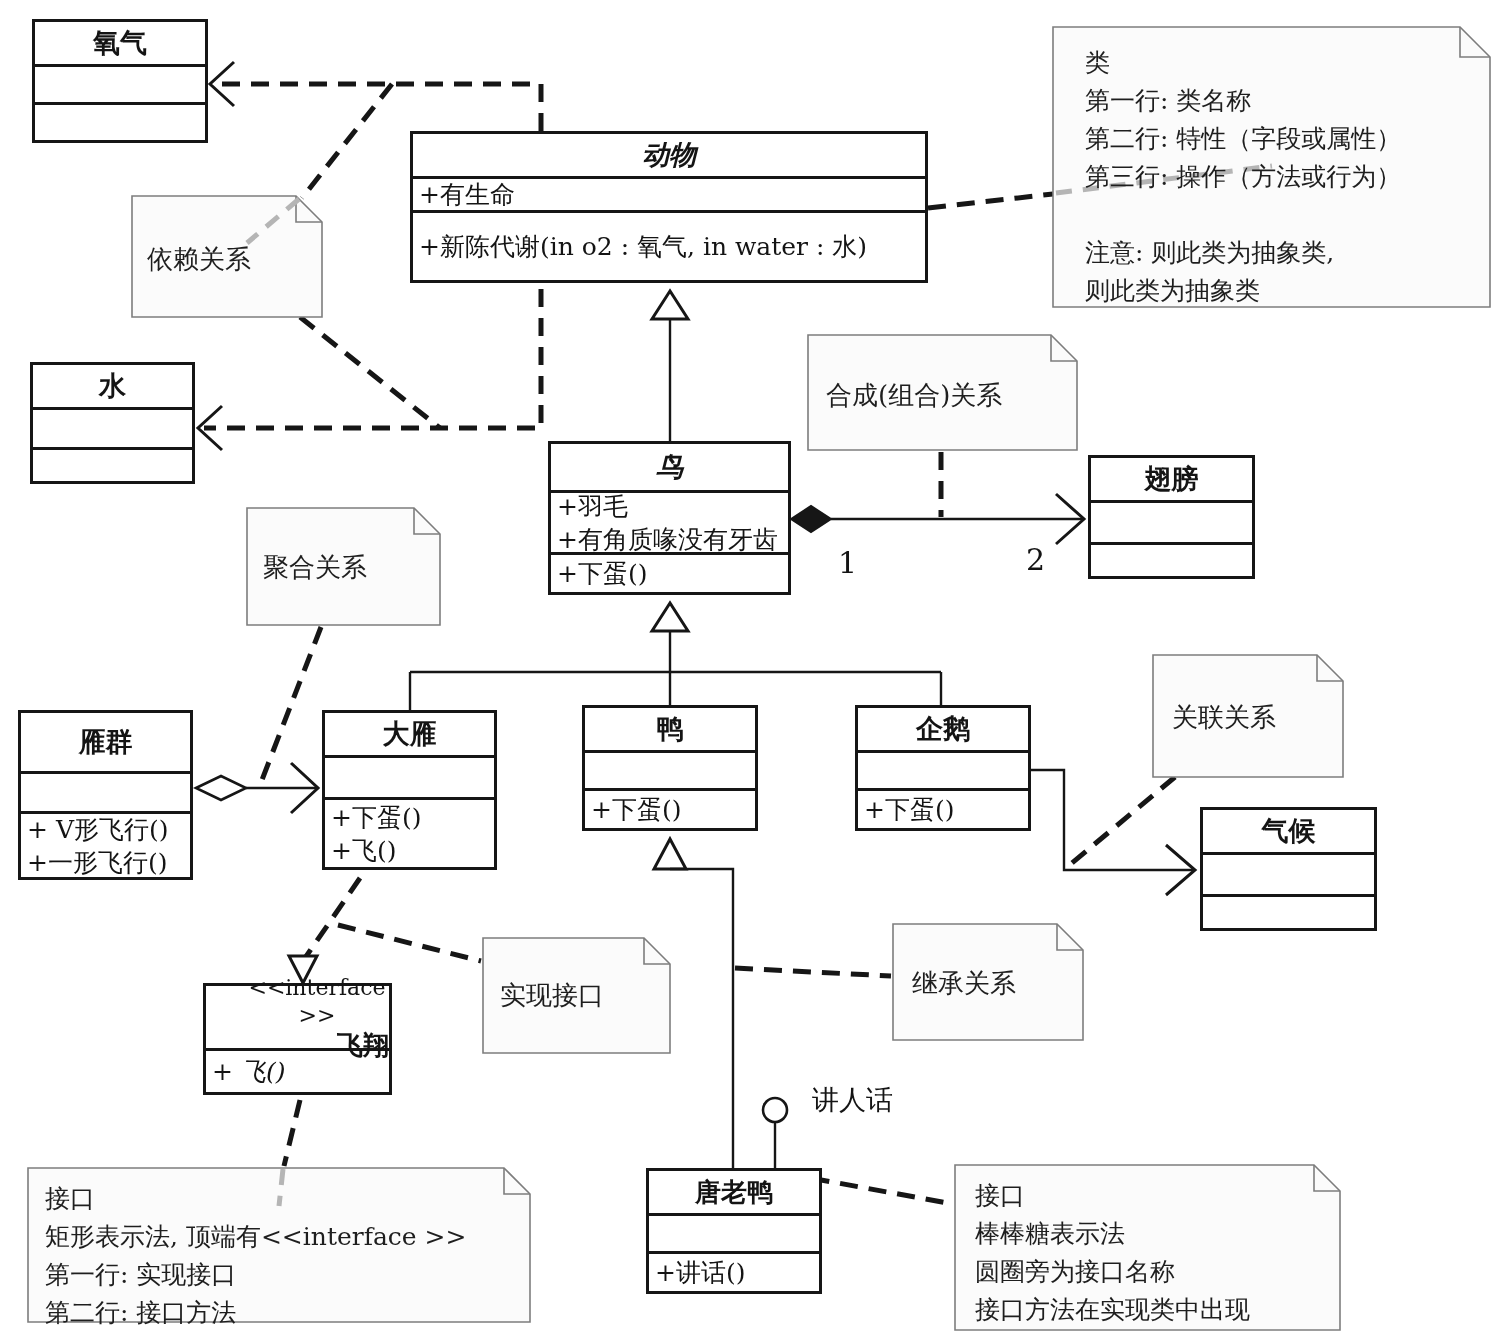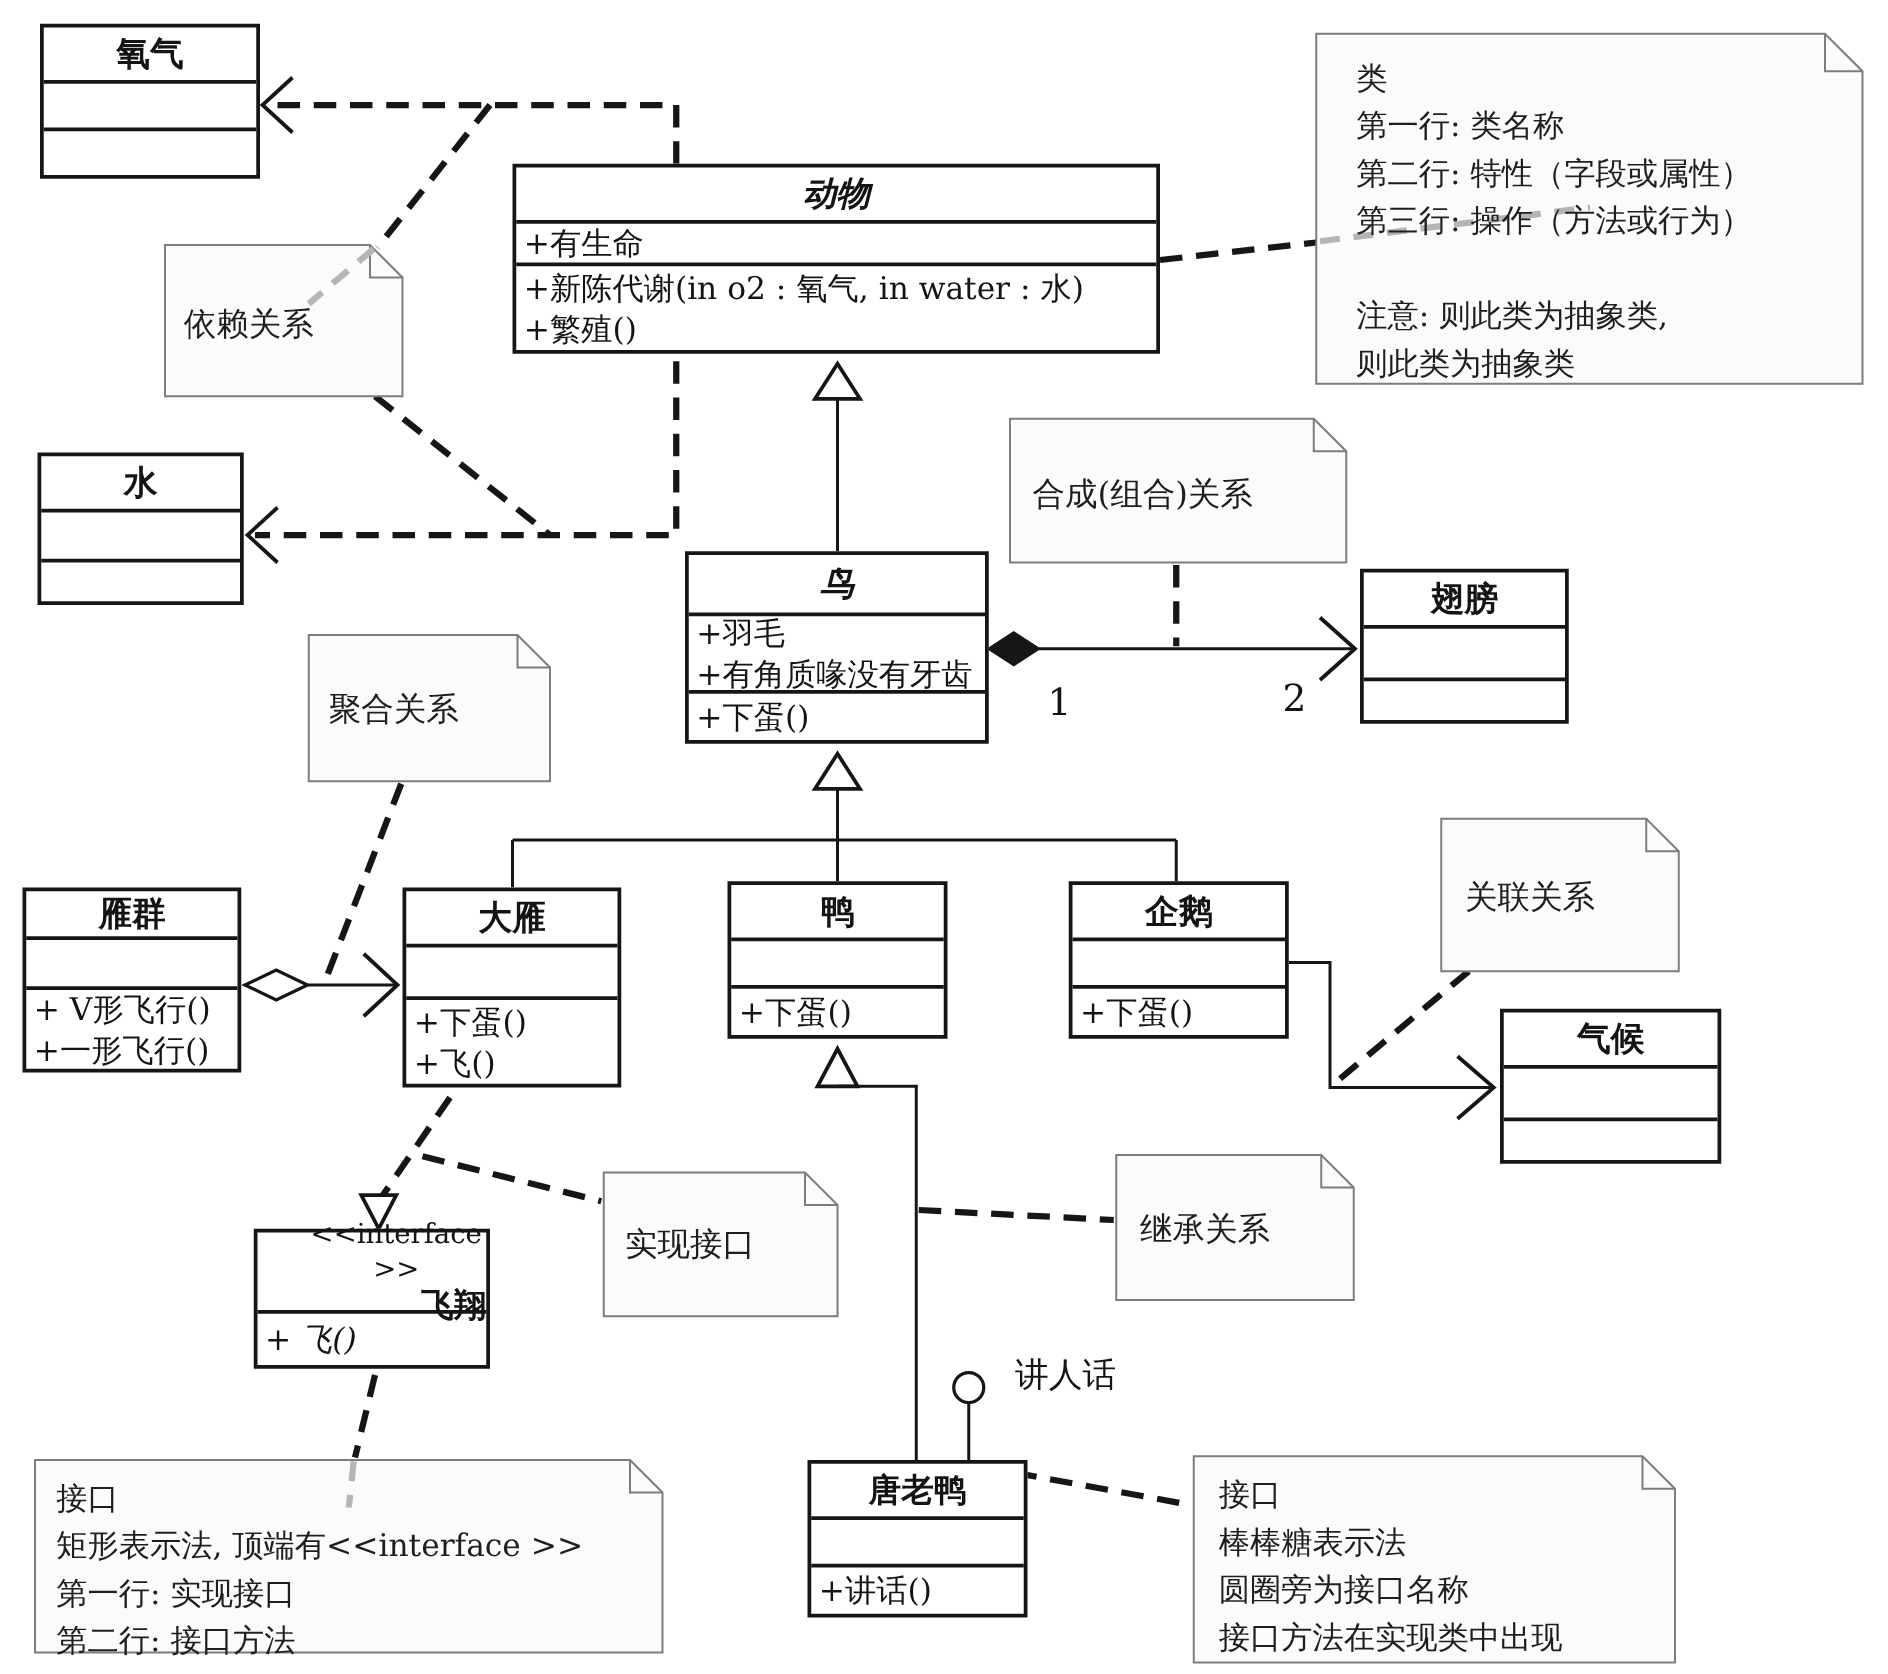--- a/index.html
+++ b/index.html
@@ -170,21 +170,20 @@
     <div class="cls-sec" style="height:34px;"></div>
   </div>
 
   <div class="cls" style="left:410px;top:131px;width:518px;">
     <div class="cls-title italic" style="height:42px;">动物</div>
     <div class="cls-sec" style="height:34px;">
       <div class="mem">+有生命</div>
     </div>
     <div class="cls-sec" style="height:70px;">
       <div class="mem">+新陈代谢(in o2 : 氧气, in water : 水)</div>
-      <div class="mem">+繁殖()</div>
     </div>
   </div>
 
   <div class="cls" style="left:548px;top:441px;width:243px;">
     <div class="cls-title italic" style="height:46px;">鸟</div>
     <div class="cls-sec" style="height:62px;">
       <div class="mem">+羽毛</div>
       <div class="mem">+有角质喙没有牙齿</div>
     </div>
     <div class="cls-sec" style="height:40px;">
@@ -192,21 +191,21 @@
     </div>
   </div>
 
   <div class="cls" style="left:1088px;top:455px;width:167px;">
     <div class="cls-title" style="height:42px;">翅膀</div>
     <div class="cls-sec" style="height:42px;"></div>
     <div class="cls-sec" style="height:34px;"></div>
   </div>
 
   <div class="cls" style="left:18px;top:710px;width:175px;">
-    <div class="cls-title" style="height:36px;">雁群</div>
+    <div class="cls-title" style="height:58px;">雁群</div>
     <div class="cls-sec" style="height:40px;"></div>
     <div class="cls-sec" style="height:66px;">
       <div class="mem">+ V形飞行()</div>
       <div class="mem">+一形飞行()</div>
     </div>
   </div>
 
   <div class="cls" style="left:322px;top:710px;width:175px;">
     <div class="cls-title" style="height:42px;">大雁</div>
     <div class="cls-sec" style="height:42px;"></div>

